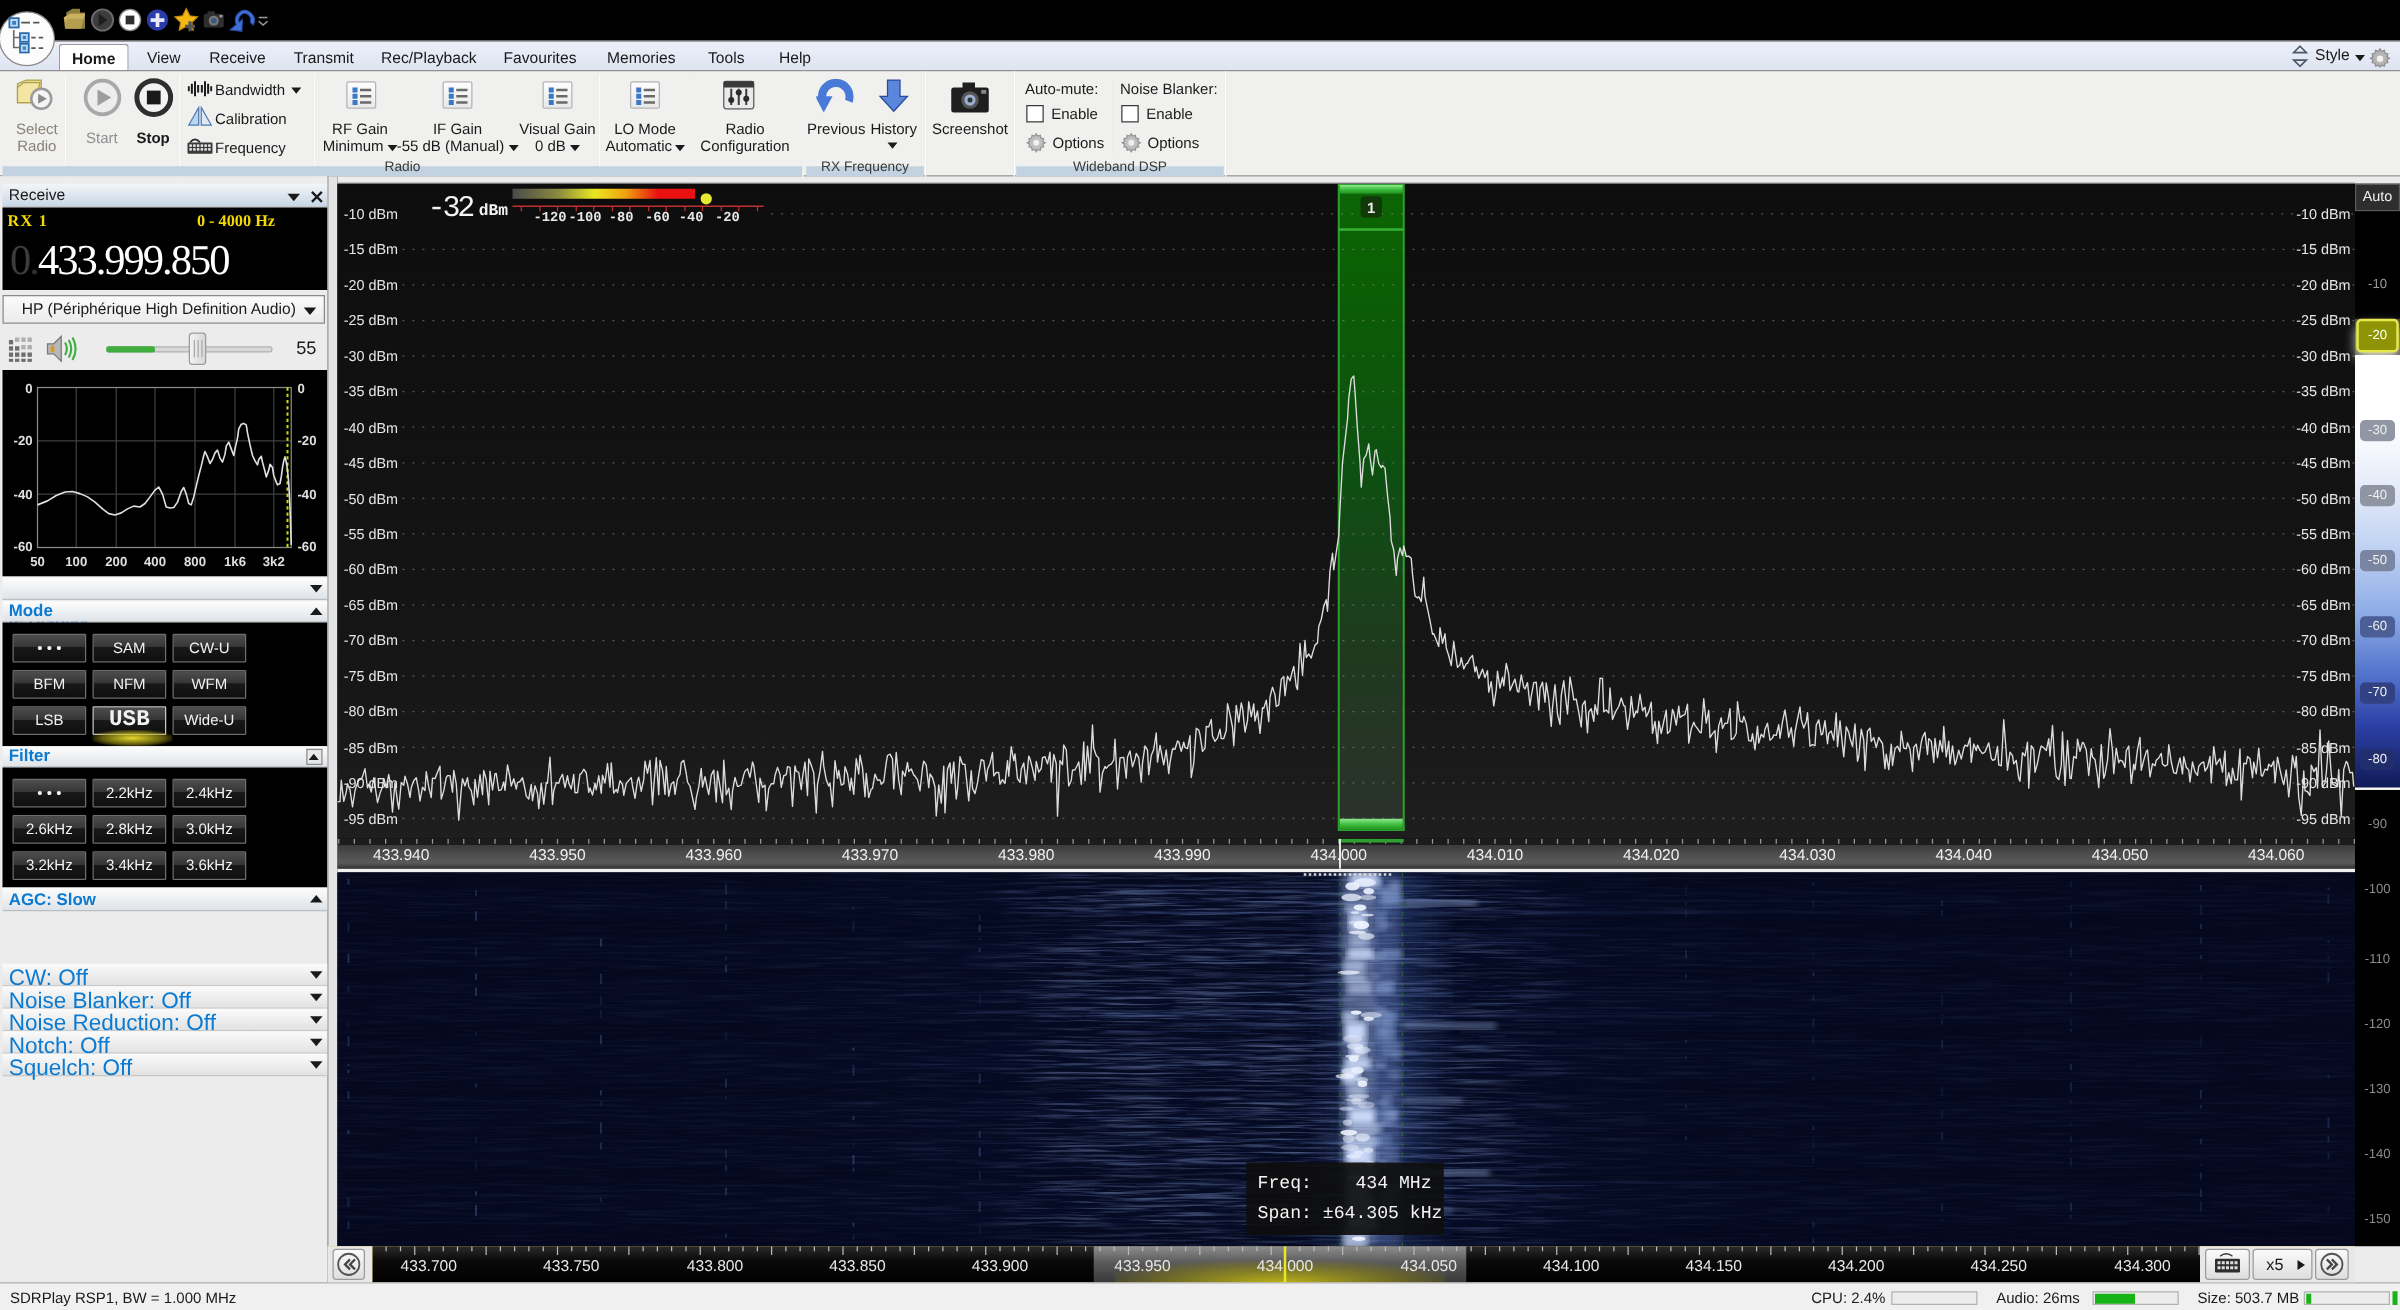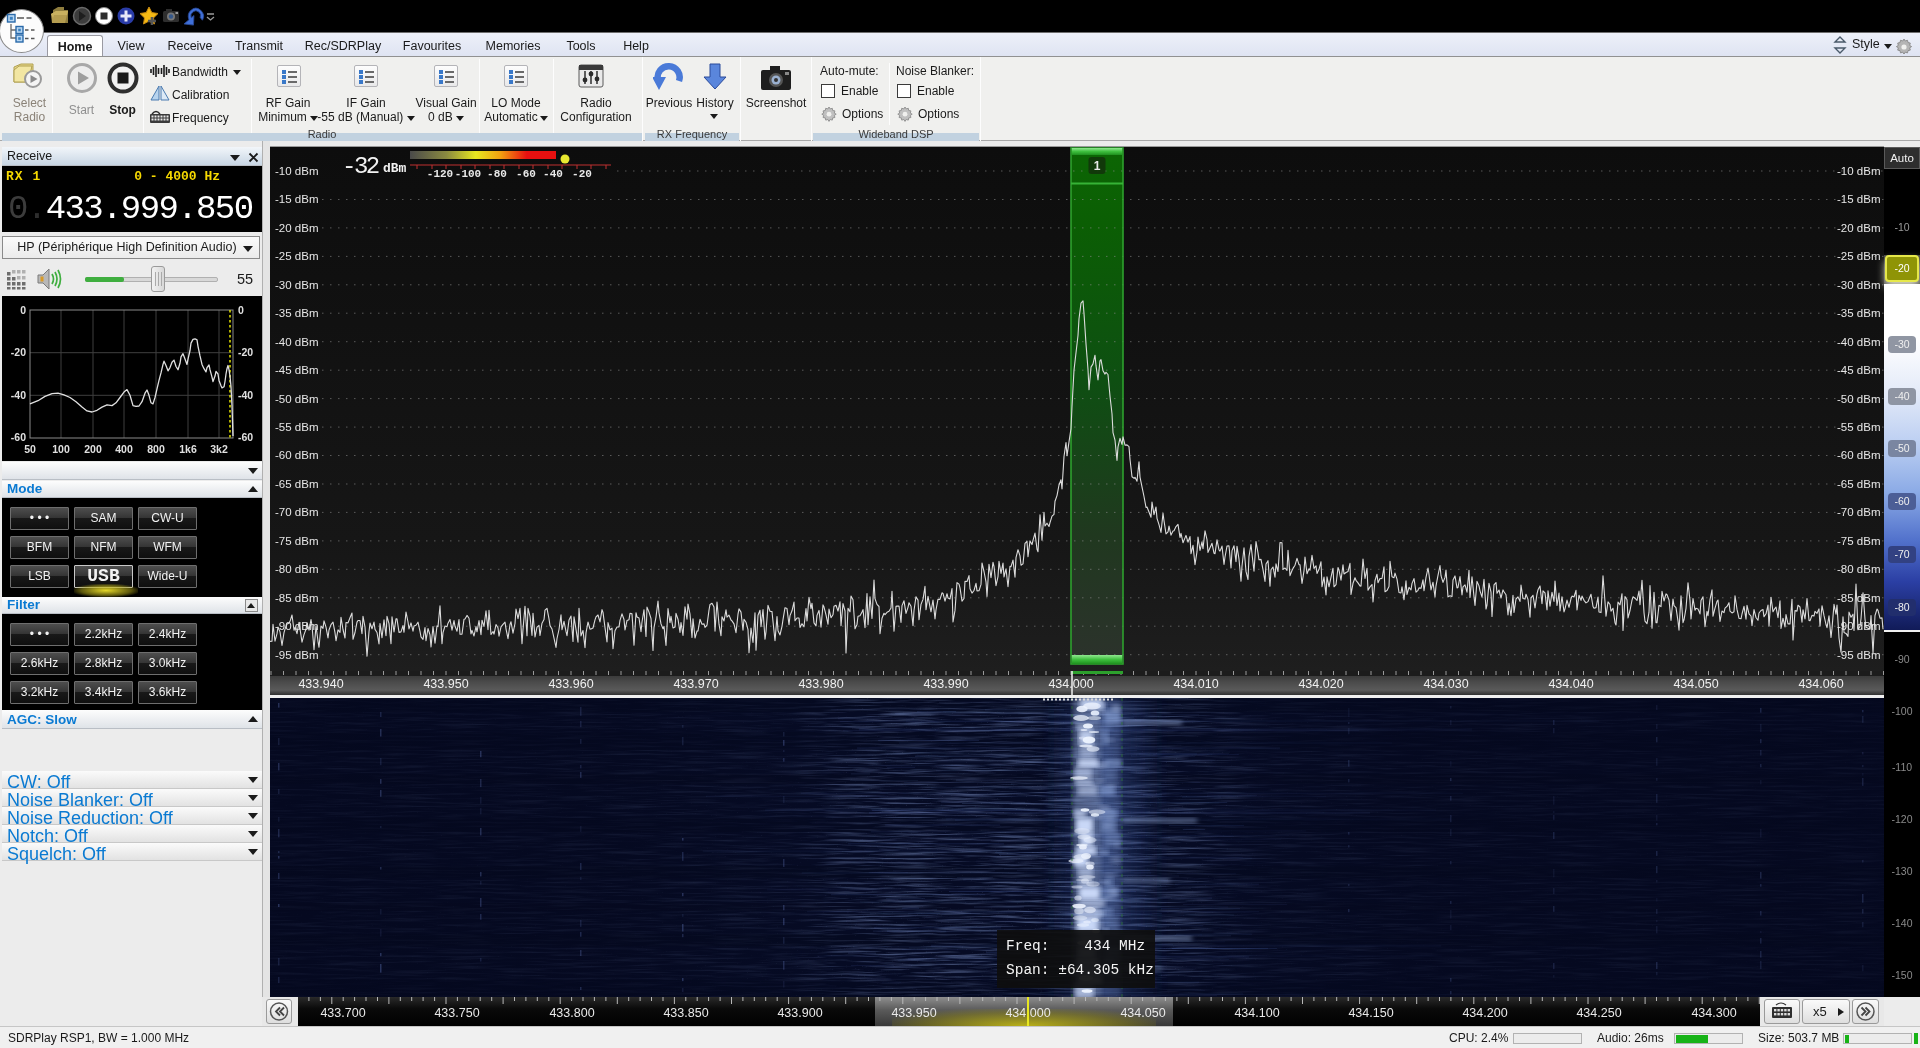--- a/index.html
+++ b/index.html
@@ -70,21 +70,21 @@
  <rect x="13.2" y="15.7" width="2.6" height="2.6" fill="#3a80c0"></rect>
  <rect x="11" y="22" width="7" height="7" fill="#b9d7f2" stroke="#2a6aaa" stroke-width="1.4"></rect>
  <rect x="13.2" y="24.2" width="2.6" height="2.6" fill="#3a80c0"></rect>
  <path d="M12 5 h7 m2.5 0 h5 M20 17 h3.5 m2.5 0 h3.5 M20 25.5 h3.5 m2.5 0 h3.5" stroke="#555" stroke-width="1.4"></path>
 </svg>
 <div id="menubar" class="abs">
     <div id="tab-home" class="tab">Home</div>
     <div class="tab" style="left:106px;width:50px;">View</div>
     <div class="tab" style="left:159px;width:62px;">Receive</div>
     <div class="tab" style="left:228px;width:62px;">Transmit</div>
-    <div class="tab" style="left:298px;width:90px;">Rec/SDRPlay</div>
+    <div class="tab" style="left:298px;width:90px;">Rec/Playback</div>
     <div class="tab" style="left:397px;width:70px;">Favourites</div>
     <div class="tab" style="left:481px;width:64px;">Memories</div>
     <div class="tab" style="left:558px;width:46px;">Tools</div>
     <div class="tab" style="left:614px;width:44px;">Help</div>
     <svg class="abs" style="left:1833px;top:3px" width="14" height="18" viewBox="0 0 14 18">
     <path d="M7 1 l5 5 h-10 z M7 17 l-5 -5 h10 z" fill="none" stroke="#4a5a6a" stroke-width="1.4"></path>
     </svg>
     <div class="abs" style="left:1852px;top:4px;font-size:12.5px;color:#1a1a1a;">Style</div>
     <div class="dna" style="left:1884px;top:11px;border-left-width:4px;border-right-width:4px;border-top-width:5px;"></div>
     <svg class="abs" style="left:1895px;top:3px" width="18" height="18" viewBox="0 0 18 18">
@@ -245,21 +245,21 @@
   </div>
 <div id="leftpanel" class="abs">
     <div class="abs" style="left:0;top:0;width:262px;height:6px;background:#ececec;"></div>
     <div class="phead" style="top:6px;height:19px;background:linear-gradient(#f2f6fa,#c8d6e4);">
       <div class="t" style="top:2px;font-size:12.5px;color:#1a1a1a;font-weight:normal;">Receive</div>
       <div class="dna" style="left:228px;top:8px;"></div>
       <svg class="abs" style="left:246px;top:5px" width="11" height="11" viewBox="0 0 11 11">
         <path d="M1.5 1.5 L9.5 9.5 M9.5 1.5 L1.5 9.5" stroke="#1a1a1a" stroke-width="1.8"></path>
       </svg>
     </div>
-    <div class="abs" style="left:2px;top:25px;width:288px;height:66px;background:#000;font-family:Liberation Mono, monospace;">
+    <div class="abs" style="left:2px;top:25px;width:288px;height:66px;background:#000;font-family:Liberation Serif, serif;">
       <div class="abs" style="left:4px;top:3px;color:#f5d800;font-size:13px;font-weight:bold;letter-spacing:1px;">RX 1</div>
       <div class="abs" style="left:0;top:3px;width:218px;text-align:right;color:#f5d800;font-size:13px;font-weight:bold;">0 - 4000 Hz</div>
       <div class="abs" style="left:6px;top:24px;font-size:34px;letter-spacing:-1.6px;color:#3c3c3c;">0<span style="color:#2e2e2e;">.</span><span style="color:#fff;">433.999.850</span></div>
     </div>
     <div class="abs" style="left:2px;top:95px;width:258px;height:23px;background:linear-gradient(#fbfbfb,#ebebeb);border:1px solid #8a8a8a;">
     <div class="abs" style="left:0;top:3px;width:248px;text-align:center;font-size:12.5px;color:#1a1a1a;">HP (Périphérique High Definition Audio)</div>
     <div class="dna" style="left:240px;top:9px;border-left-width:5px;border-right-width:5px;border-top-width:6px;"></div>
     </div>
     <svg class="abs" style="left:7px;top:127px" width="20" height="22" viewBox="0 0 20 22">
     <g fill="#6e6e6e">

